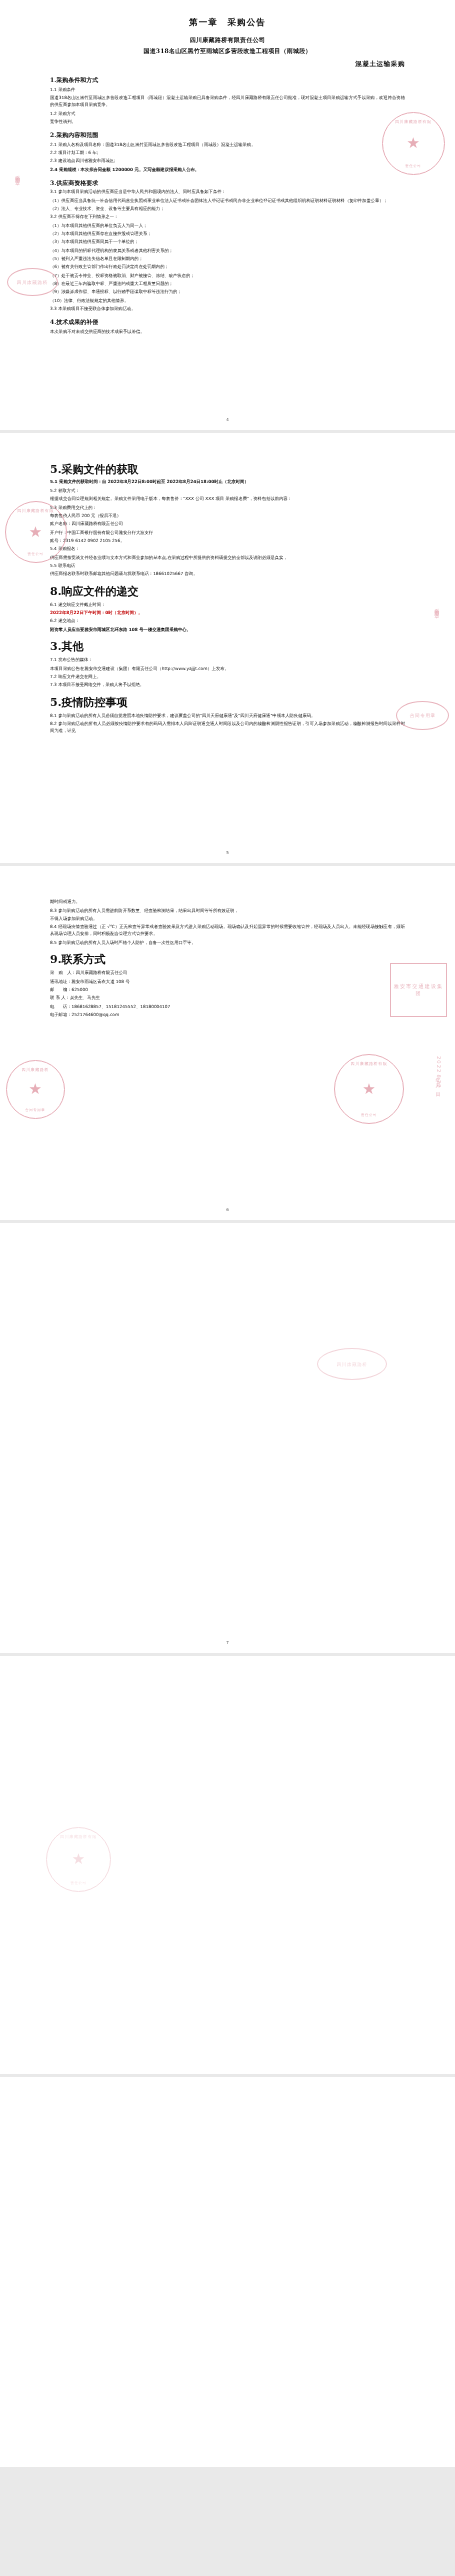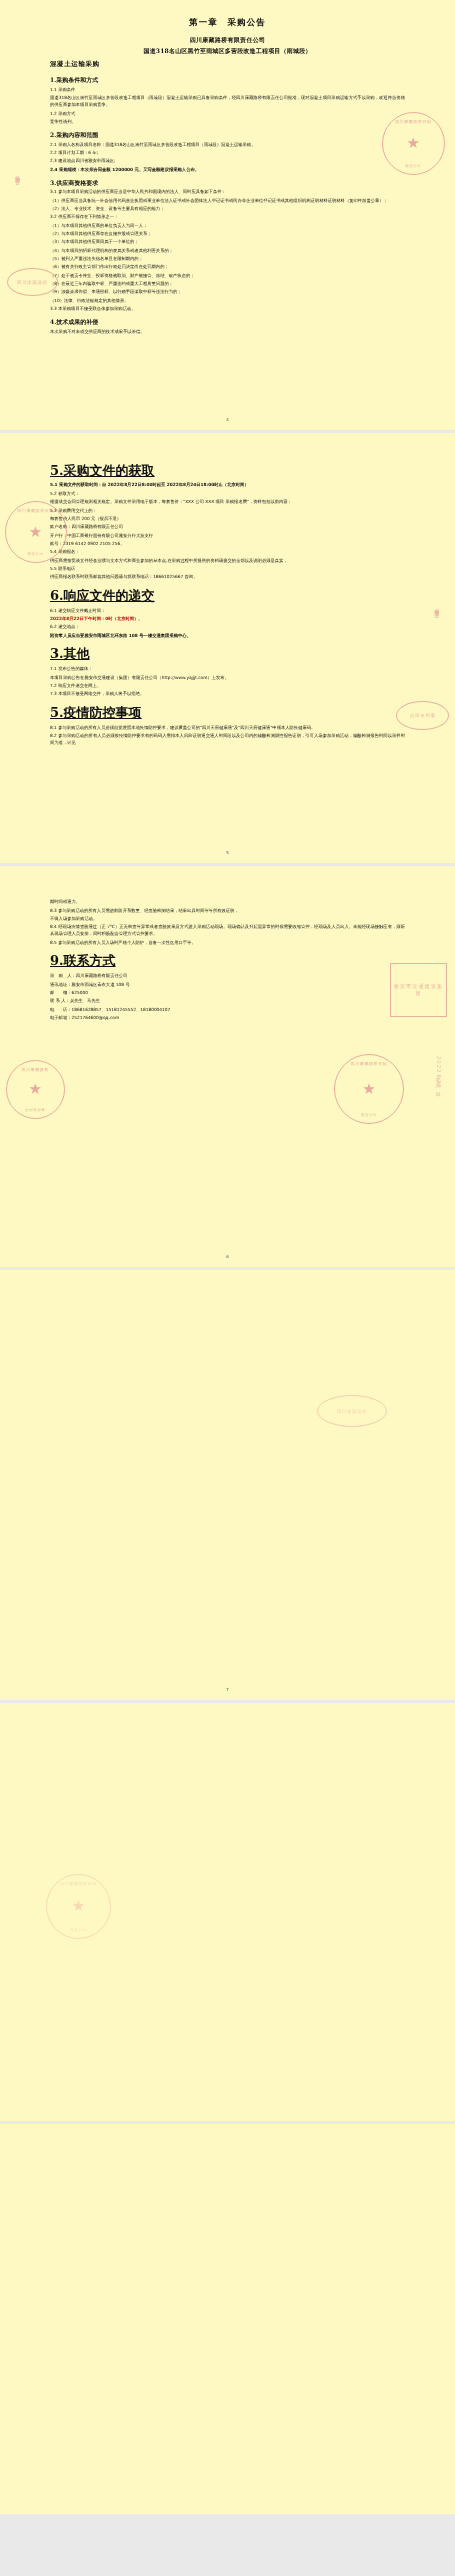--- a/index.html
+++ b/index.html
@@ -11,32 +11,32 @@
     width: 455px;
     font-family: "DejaVu Sans", "Liberation Sans", sans-serif;
     color: #111;
   }
   .doc {
     width: 455px;
     position: relative;
   }
   .page {
     position: relative;
-    background: #fef9c3;
+    background: #ffffff;
     width: 455px;
     box-sizing: border-box;
     padding: 15px 50px 11.4px 50px;
     overflow: hidden;
   }
   .page + .page {
     border-top: 3.4px solid #e9e9e9;
   }
   .p1 { height: 430px; }
   .p2 { height: 433px; }
-  .p3 { height: 404px; }
+  .p3 { height: 357px; }
   .p4 { height: 433px; }
   .p5 { height: 421px; }
   .p6 { height: 393px; }
 
   .chapter-title {
     text-align: center;
     font-family: "DejaVu Serif", "Liberation Serif", serif;
     font-weight: bold;
     font-size: 8.5px;
     letter-spacing: 1.1px;
@@ -52,37 +52,36 @@
   }
   .proj-line {
     text-align: center;
     font-family: "DejaVu Serif", "Liberation Serif", serif;
     font-weight: bold;
     font-size: 6px;
     margin: 1.7px 0 1.1px 0;
     letter-spacing: 0.2px;
   }
   .subject-line {
-    text-align: left;
+    text-align: right;
     font-family: "DejaVu Serif", "Liberation Serif", serif;
     font-weight: bold;
     font-size: 6.5px;
     margin: 4.6px 0 6.8px 0;
     letter-spacing: 0.6px;
   }
   .h2 {
     font-family: "DejaVu Serif", "Liberation Serif", serif;
     font-weight: bold;
     font-size: 6px;
     margin: 5.1px 0 1.7px 0;
   }
   .h2.big {
-    font-size: 13px;
+    font-size: 11px;
     margin: 5.7px 0 2.8px 0;
-    text-decoration: underline;
   }
   p.t {
     font-size: 4.3px;
     line-height: 1.62;
     margin: 1.4px 0;
     text-align: justify;
   }
   .b { font-weight: bold; }
   .red { color: #c00000; }
   .spacer-md { height: 8px; }
@@ -224,21 +223,21 @@
     <p class="t">5.3 采购费用交代上的：</p>
     <p class="t">每套售价人民币 200 元（报后不退）</p>
     <p class="t">账户名称：四川康藏路桥有限责任公司</p>
     <p class="t">开户行：中国工商银行股份有限公司雅安分行大渡支行</p>
     <p class="t">账号：2319 6142 0902 2105 256。</p>
     <p class="t">5.4 采购报名：</p>
     <p class="t">供应商需按竞谈文件经各业绩与文本方式和商业参加的基本点,在采购过程中所提供的资料请提交的全部以及说明必须是真实，</p>
     <p class="t">5.5 联系电话</p>
     <p class="t">供应商报名联系时联系邮箱其他问题请与我联系电话：18661025667 咨询。</p>
 
-    <div class="h2 big">6.响应文件的递交</div>
+    <div class="h2 big">8.响应文件的递交</div>
     <p class="t">6.1 递交响应文件截止时间：</p>
     <p class="t b red">2022年8月22日下午时间：0时（北京时间）。</p>
     <p class="t">6.2 递交地点：</p>
     <p class="t b">附资零人员应当要雅安市雨城区北环东路 108 号一楼交通集团采购中心。</p>
 
     <div class="h2 big">3.其他</div>
     <p class="t">7.1 发布公告的媒体：</p>
     <p class="t">本项目采购公告在雅安市交通建设（集团）有限责任公司（http://www.yajjjt.com）上发布。</p>
     <p class="t">7.2 响应文件递交在网上。</p>
     <p class="t">7.3 本项目不接受网络交件，采购人将予以拒绝。</p>

